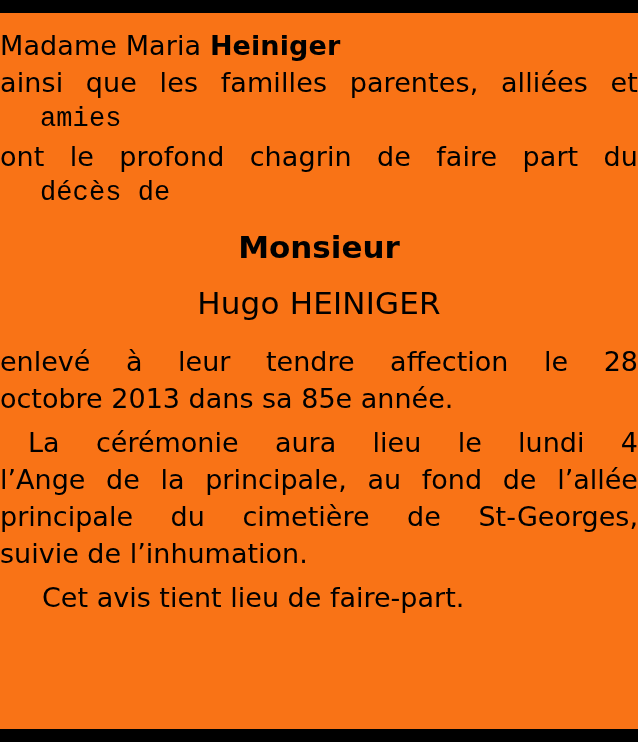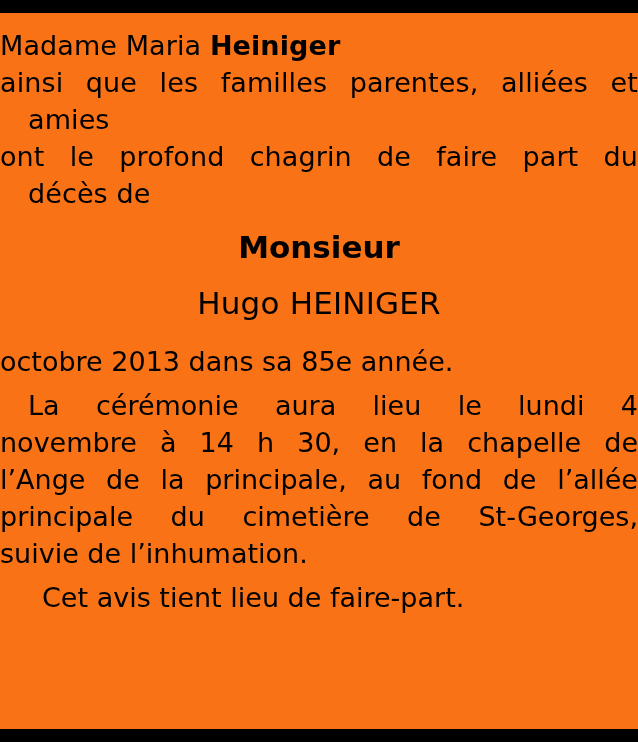--- a/index.html
+++ b/index.html
@@ -40,21 +40,22 @@
   .line {
     font-size: 27px;
     line-height: 37px;
     letter-spacing: 0.1px;
   }
   .justify-force {
     text-align: justify;
     text-align-last: justify;
   }
   .hang {
-    padding-left: 28px;
+    padding-left: 40px;
+    font-family: Liberation Mono, monospace;
   }
   .strong {
     font-weight: bold;
   }
   .center {
     text-align: center;
   }
   .monsieur {
     font-size: 31px;
     line-height: 56px;
@@ -98,26 +99,26 @@
     <div class="line hang"><span>décès de</span></div>
 
     <div class="spacer-sm"></div>
 
     <div class="center monsieur">Monsieur</div>
 
     <div class="center deceased-name">Hugo HEINIGER</div>
 
     <div class="spacer-md"></div>
 
+    <div class="para justify-force">enlevé à leur tendre affection le 28</div>
     <div class="para">octobre 2013 dans sa 85e année.</div>
 
     <div class="spacer-sm"></div>
 
     <div class="para justify-force" style="text-indent:28px;">La cérémonie aura lieu le lundi 4</div>
-    <div class="para justify-force">novembre à 14 h 30, en la chapelle de</div>
     <div class="para justify-force">l’Ange de la principale, au fond de l’allée</div>
     <div class="para justify-force">principale du cimetière de St-Georges,</div>
     <div class="para">suivie de l’inhumation.</div>
 
     <div class="spacer-sm"></div>
 
     <div class="para para-indent">Cet avis tient lieu de faire-part.</div>
 
   </div>
 

